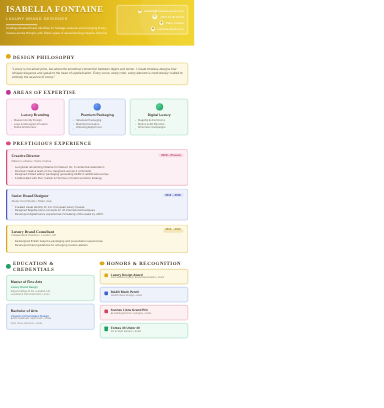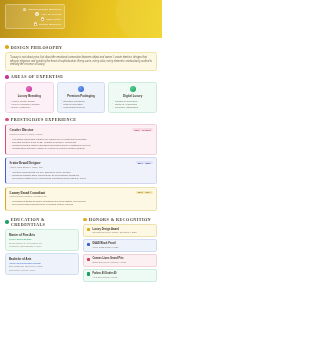--- a/index.html
+++ b/index.html
@@ -222,20 +222,26 @@
   .award.a4 .a-ico { background: #1f9f66; }
   .a-name { font-size: 2.6px; font-weight: bold; color: #3e362c; }
   .a-desc { font-size: 2.2px; color: #8a7e6d; line-height: 2.9px; margin-top: 0.4px; }
 </style>
 </head>
 <body>
 
 <div class="page">
 
   <div class="header">
+    <div class="hdr-left">
+      <div class="name">ISABELLA FONTAINE</div>
+      <div class="title-line">LUXURY BRAND DESIGNER</div>
+      <div class="rule"></div>
+      <div class="summary">Crafting elevated brand identities for heritage maisons and emerging luxury houses across Europe, with fifteen years of award-winning creative direction.</div>
+    </div>
     <div class="hdr-right">
       <div class="contact-row">
         <span class="c-ico">✉</span>
         <span class="c-txt">isabella@fontaine-studio.com</span>
       </div>
       <div class="contact-row">
         <span class="c-ico">✆</span>
         <span class="c-txt">+33 6 12 48 90 22</span>
       </div>
       <div class="contact-row">

